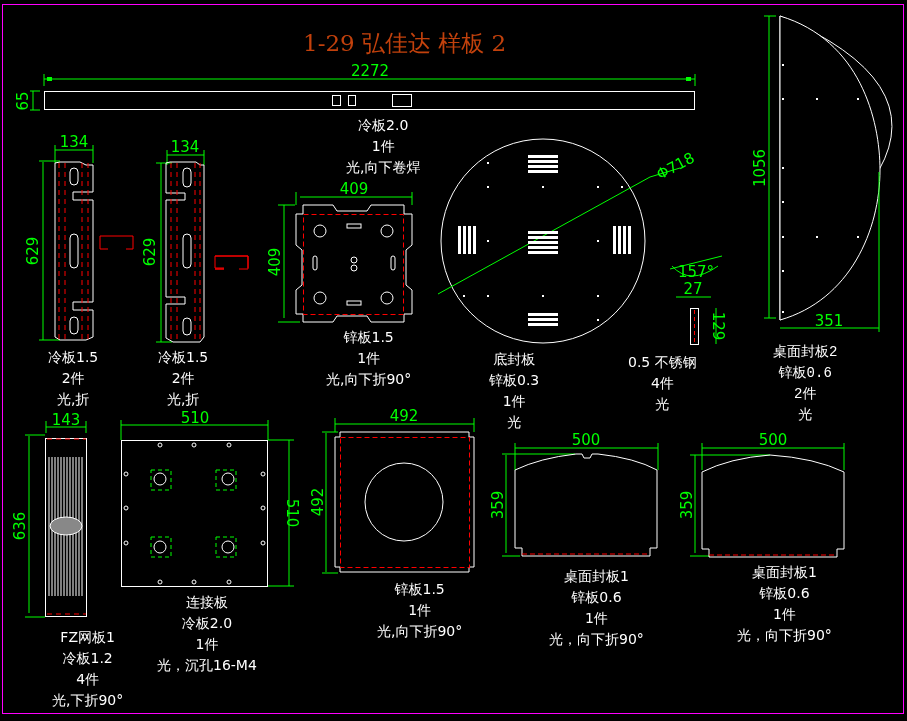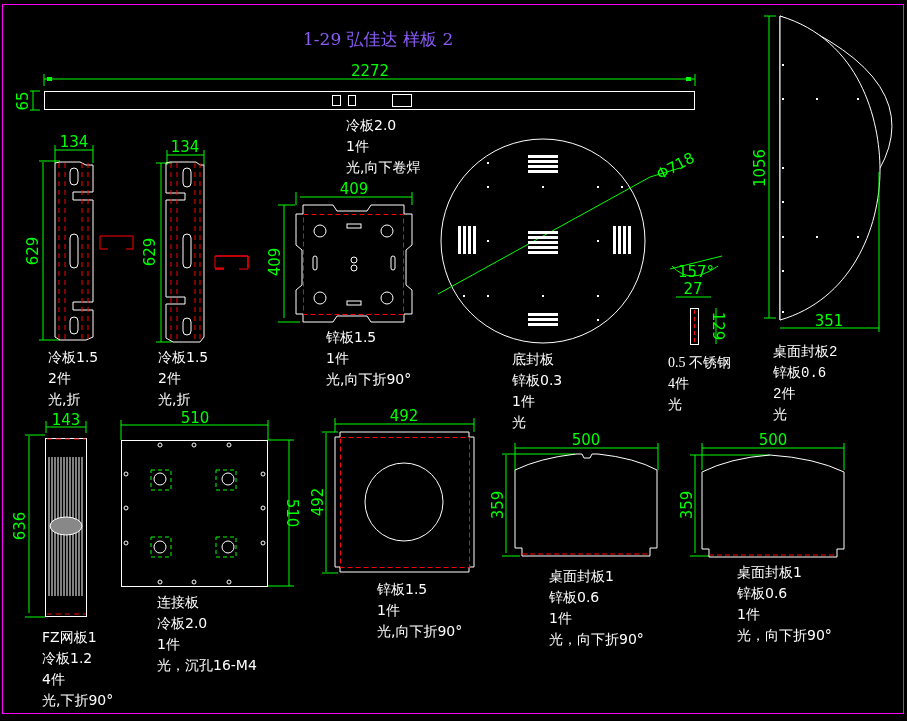--- a/index.html
+++ b/index.html
@@ -1,20 +1,20 @@
 <!DOCTYPE html>
 <html><head>
 <meta charset="utf-8">
 <style>
   html,body{margin:0;padding:0;background:#000;}
   body{width:907px;height:721px;position:relative;overflow:hidden;font-family:"DejaVu Sans Mono","Liberation Mono",monospace;}
   #cad{position:absolute;left:0;top:0;width:907px;height:721px;}
-  .lbl{position:absolute;color:#fff;font-size:14px;line-height:21px;white-space:nowrap;font-family:"DejaVu Sans","Liberation Sans",sans-serif;}
+  .lbl{position:absolute;color:#fff;font-size:14px;line-height:21px;white-space:nowrap;font-family:"DejaVu Sans","Liberation Sans",sans-serif;text-align:center;}
   .lbl div{height:21px;}
-  .title{position:absolute;left:303px;top:28px;color:#8b5cf6;font-size:17px;font-family:"DejaVu Serif","Liberation Serif",serif;white-space:nowrap;}
+  .title{position:absolute;left:303px;top:28px;color:#c2410c;font-size:23px;font-family:"DejaVu Serif","Liberation Serif",serif;white-space:nowrap;}
   .dim{fill:#00ff00;font-family:"DejaVu Sans","Liberation Sans",sans-serif;font-size:15px;}
 </style>
 </head>
 <body>
 
 <svg id="cad" xmlns="http://www.w3.org/2000/svg" width="907" height="721" viewBox="0 0 907 721">
 
   <rect x="2.5" y="4.5" width="901" height="709" fill="none" stroke="#ff00ff" stroke-width="1"></rect>
 
   <g>
@@ -304,38 +304,38 @@
 <div class="lbl" style="left:158px;top:347px;">
   <div>冷板1.5</div>
     <div>2件</div>
     <div>光,折</div>
 </div>
 <div class="lbl" style="left:326px;top:327px;">
   <div>锌板1.5</div>
     <div>1件</div>
     <div>光,向下折90°</div>
 </div>
-<div class="lbl" style="left:512px;top:349px;">
+<div class="lbl" style="left:489px;top:349px;">
   <div>底封板</div>
     <div>锌板0.3</div>
     <div>1件</div>
     <div>光</div>
 </div>
-<div class="lbl" style="left:668px;top:352px;font-family:Liberation Serif, serif;">
+<div class="lbl" style="left:628px;top:352px;">
   <div>0.5 不锈钢</div>
     <div>4件</div>
     <div>光</div>
 </div>
 <div class="lbl" style="left:773px;top:342px;font-family:Liberation Mono, monospace;">
   <div>桌面封板2</div>
     <div>锌板0.6</div>
     <div>2件</div>
     <div>光</div>
 </div>
-<div class="lbl" style="left:42px;top:627px;">
+<div class="lbl" style="left:52px;top:627px;">
   <div>FZ网板1</div>
     <div>冷板1.2</div>
     <div>4件</div>
     <div>光,下折90°</div>
 </div>
 <div class="lbl" style="left:157px;top:592px;">
   <div>连接板</div>
     <div>冷板2.0</div>
     <div>1件</div>
     <div>光，沉孔16-M4</div>

